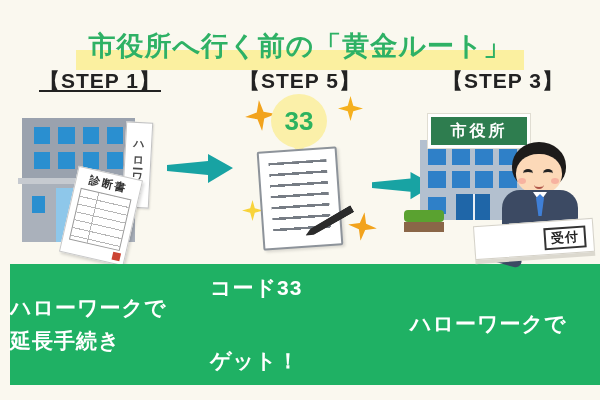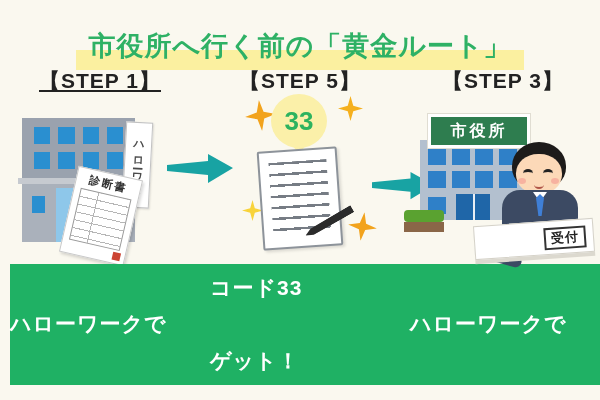--- a/index.html
+++ b/index.html
@@ -230,20 +230,21 @@
         </span>
       </div>
     </div>
     <div class="counter">
       <span class="reception-sign">受付</span>
     </div>
   </div>
 
   <div class="caption-box b1">
     <span>ハローワークで</span>
+    <span>延長手続き</span>
   </div>
   <div class="caption-box b2">
     <span>コード33</span>
     <span>ゲット！</span>
   </div>
   <div class="caption-box b3">
     <span>ハローワークで</span>
   </div>
 
 </div>

